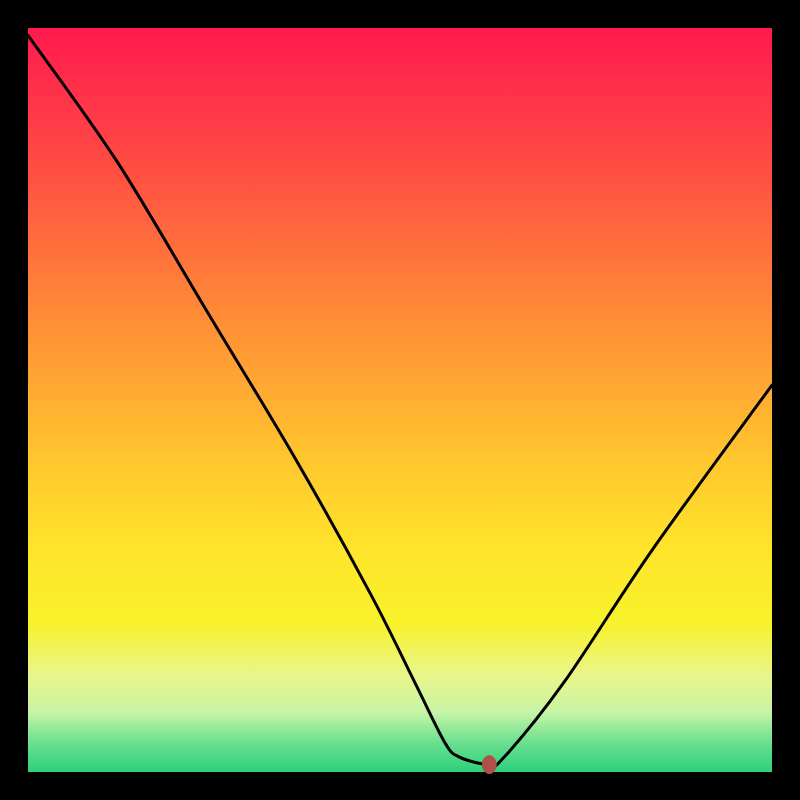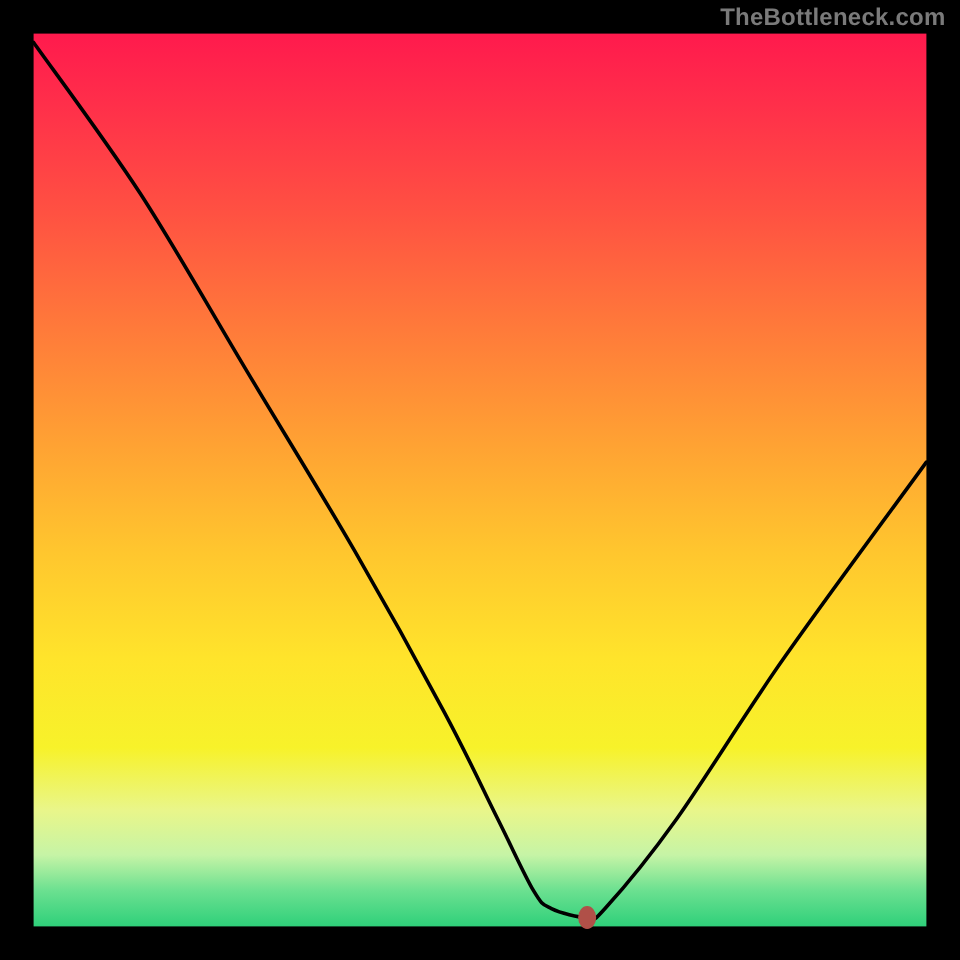--- a/index.html
+++ b/index.html
@@ -67,20 +67,19 @@
   }
   .marker {
     fill: #b05048;
     stroke: #b05048;
   }
 </style>
 </head>
 <body>
 
 <div class="frame">
-  <div class="source">TheBottleneck.com</div>
   <div class="plot-area">
     <svg class="curve" viewBox="0 0 744 744">
       <path class="curve-path" d="M 0.0 7.4 C 14.9 28.5, 59.5 88.0, 89.3 133.9 C 119.0 179.8, 148.8 233.1, 178.6 282.7 C 208.3 332.3, 240.6 384.4, 267.8 431.5 C 295.1 478.6, 322.4 528.2, 342.2 565.4 C 362.1 602.6, 374.5 629.9, 386.9 654.7 C 399.3 679.5, 409.2 701.8, 416.6 714.2 C 424.1 726.6, 424.1 725.4, 431.5 729.1 C 439.0 732.8, 453.8 736.6, 461.3 736.6 C 468.7 736.6, 463.8 742.8, 476.2 729.1 C 488.6 715.5, 510.9 689.4, 535.7 654.7 C 560.5 620.0, 590.2 570.4, 625.0 520.8 C 659.7 471.2, 724.2 384.4, 744.0 357.1"></path>
       <ellipse class="marker" cx="461.3" cy="736.6" rx="7" ry="9" fill="#b05048" stroke="#b05048"></ellipse>
     </svg>
   </div>
 </div>
 
 </body></html>

